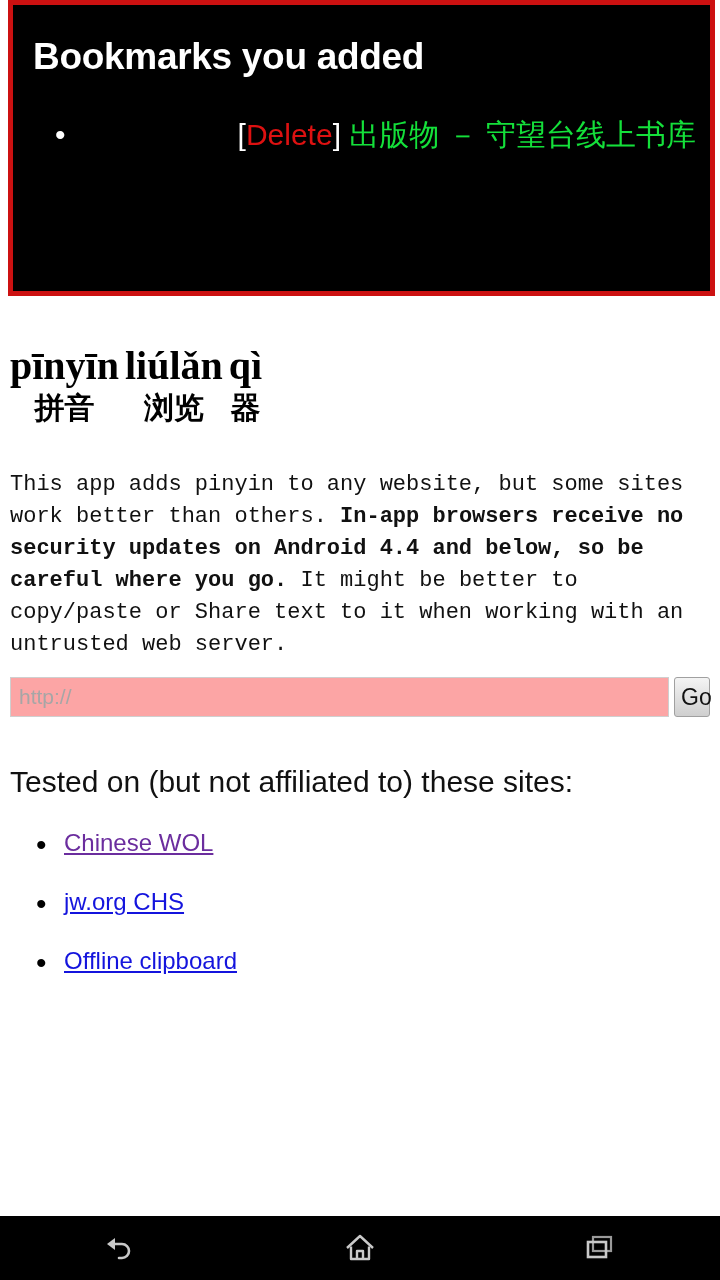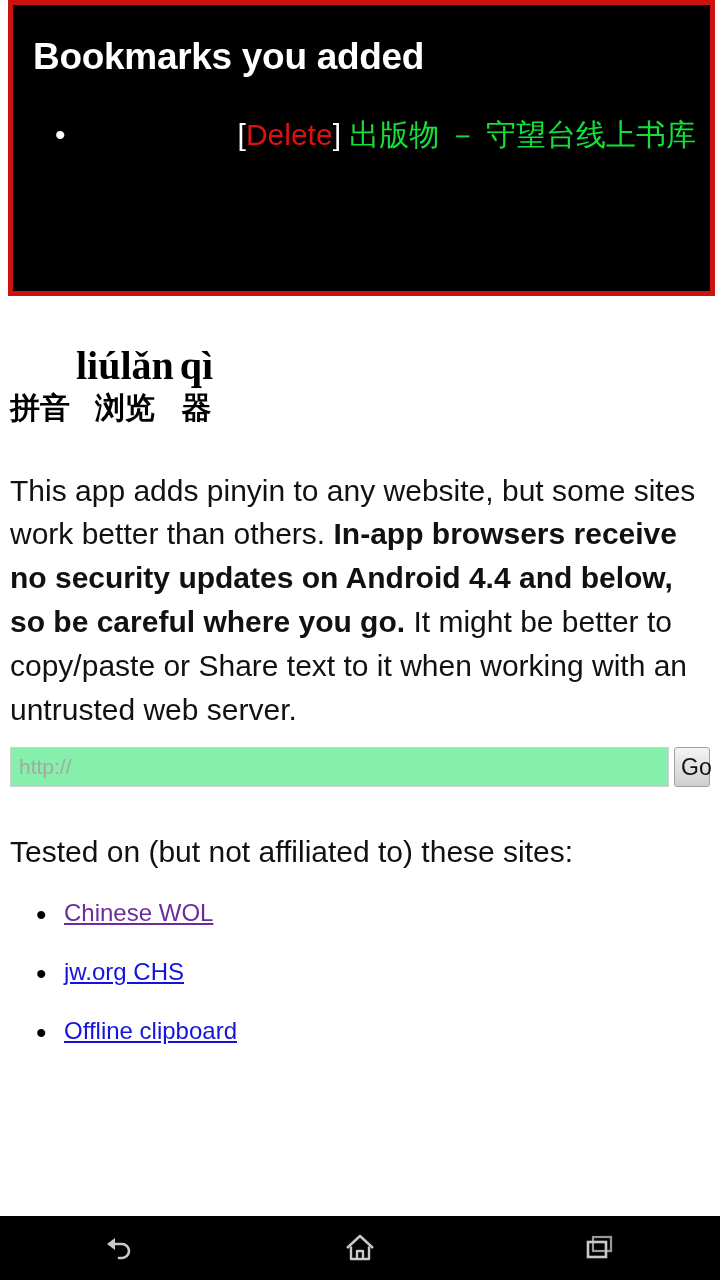--- a/index.html
+++ b/index.html
@@ -83,41 +83,42 @@
     font-size: 30px;
     font-weight: bold;
     line-height: 1.25;
     white-space: nowrap;
     margin-top: 2px;
   }
 
   
   #intro-paragraph {
     margin: 42px 10px 0 10px;
-    font-size: 30px;
+    font-size: 22px;
     line-height: 1.46;
     color: #111111;
+    font-family: Liberation Mono, monospace;
   }
   #intro-paragraph b { font-weight: bold; }
 
   
   #url-row {
     display: flex;
     align-items: stretch;
     margin: 16px 10px 0 10px;
   }
   #url-input {
     flex: 1 1 auto;
     height: 40px;
     font-family: "Liberation Sans", sans-serif;
     font-size: 21px;
     color: #222222;
     padding: 0 8px;
     border: 1px solid #cfcfcf;
-    background: #86efac;
+    background: #fca5a5;
     outline: none;
   }
   #url-input::placeholder { color: #a6a6a6; }
   #go-button {
     width: 36px;
     margin-left: 5px;
     font-family: "Liberation Sans", sans-serif;
     font-size: 23px;
     color: #111111;
     border: 1px solid #a0a0a0;
@@ -189,20 +190,21 @@
     <li>
       <span class="bk-bracket">[</span><a class="bk-delete" style="text-decoration:none">Delete</a><span class="bk-bracket">]</span>
       <a class="bk-title" style="text-decoration:none">出版物 － 守望台线上书库</a>
     </li>
   </ul>
 </div>
 
 <div id="app-heading">
   <div class="ruby-row">
     <div class="ruby-unit">
+      <div class="ruby-top">pīnyīn</div>
       <div class="ruby-bottom">拼音</div>
     </div>
     <div class="ruby-unit">
       <div class="ruby-top">liúlǎn</div>
       <div class="ruby-bottom">浏览</div>
     </div>
     <div class="ruby-unit">
       <div class="ruby-top">qì</div>
       <div class="ruby-bottom">器</div>
     </div>

